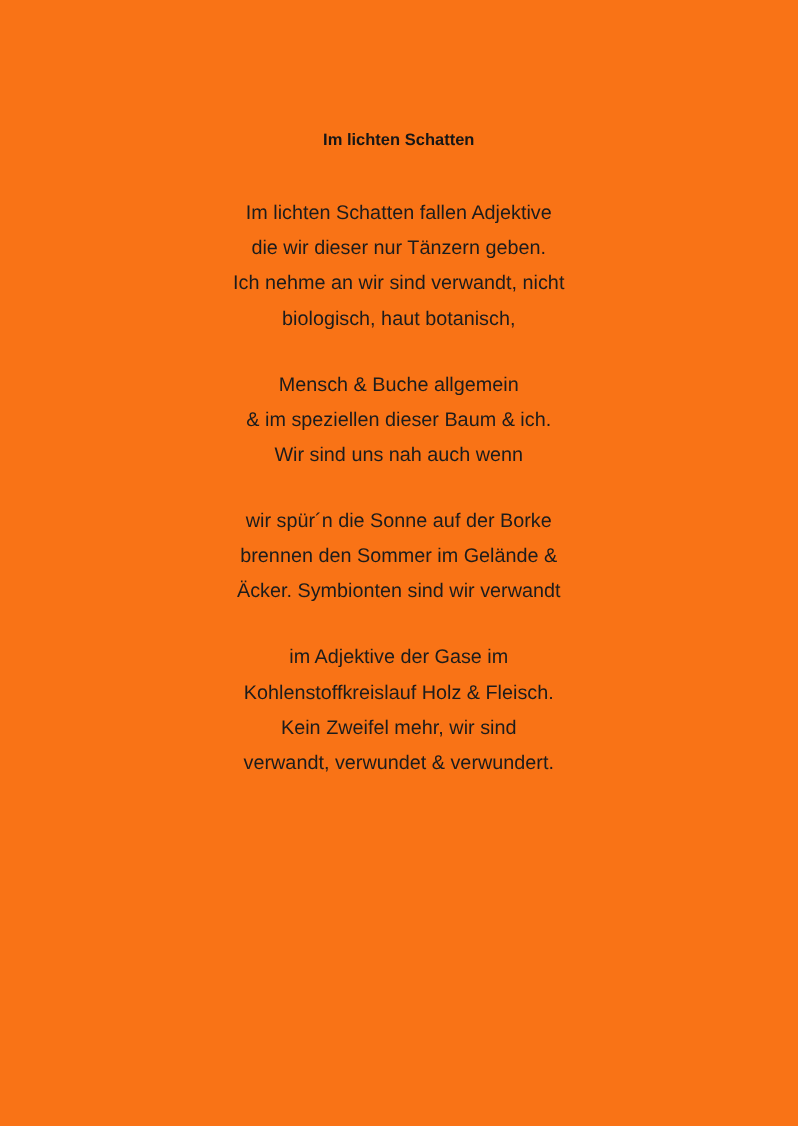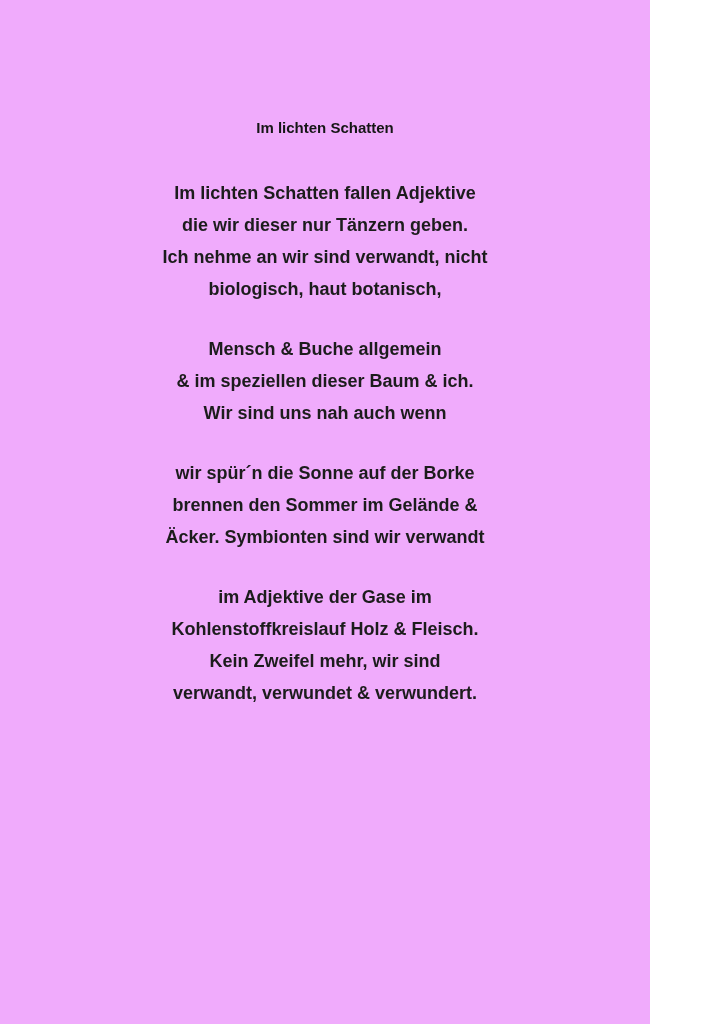--- a/index.html
+++ b/index.html
@@ -2,23 +2,23 @@
 <html lang="de"><head>
 <meta charset="utf-8">
 <style>
   html, body {
     margin: 0;
     padding: 0;
     background: #ffffff;
   }
   .page {
     position: relative;
-    width: 650px;
+    width: 725px;
     height: 1024px;
-    background: #f0abfc;
+    background: #f97316;
     font-family: "Liberation Sans", "DejaVu Sans", sans-serif;
     color: #1c1c1c;
     overflow: hidden;
   }
   .poem-title {
     padding-top: 119px;
     text-align: center;
     font-size: 15px;
     font-weight: 700;
     color: #161616;
@@ -26,21 +26,21 @@
   }
   .poem {
     margin-top: 40px;
     text-align: center;
   }
   .stanza {
     margin: 0 0 28px 0;
   }
   .line {
     font-size: 18px;
-    font-weight: 700;
+    font-weight: 400;
     line-height: 32px;
     white-space: pre;
     color: #1c1c1c;
   }
 </style>
 </head>
 <body>
 
 <div class="page">
 

